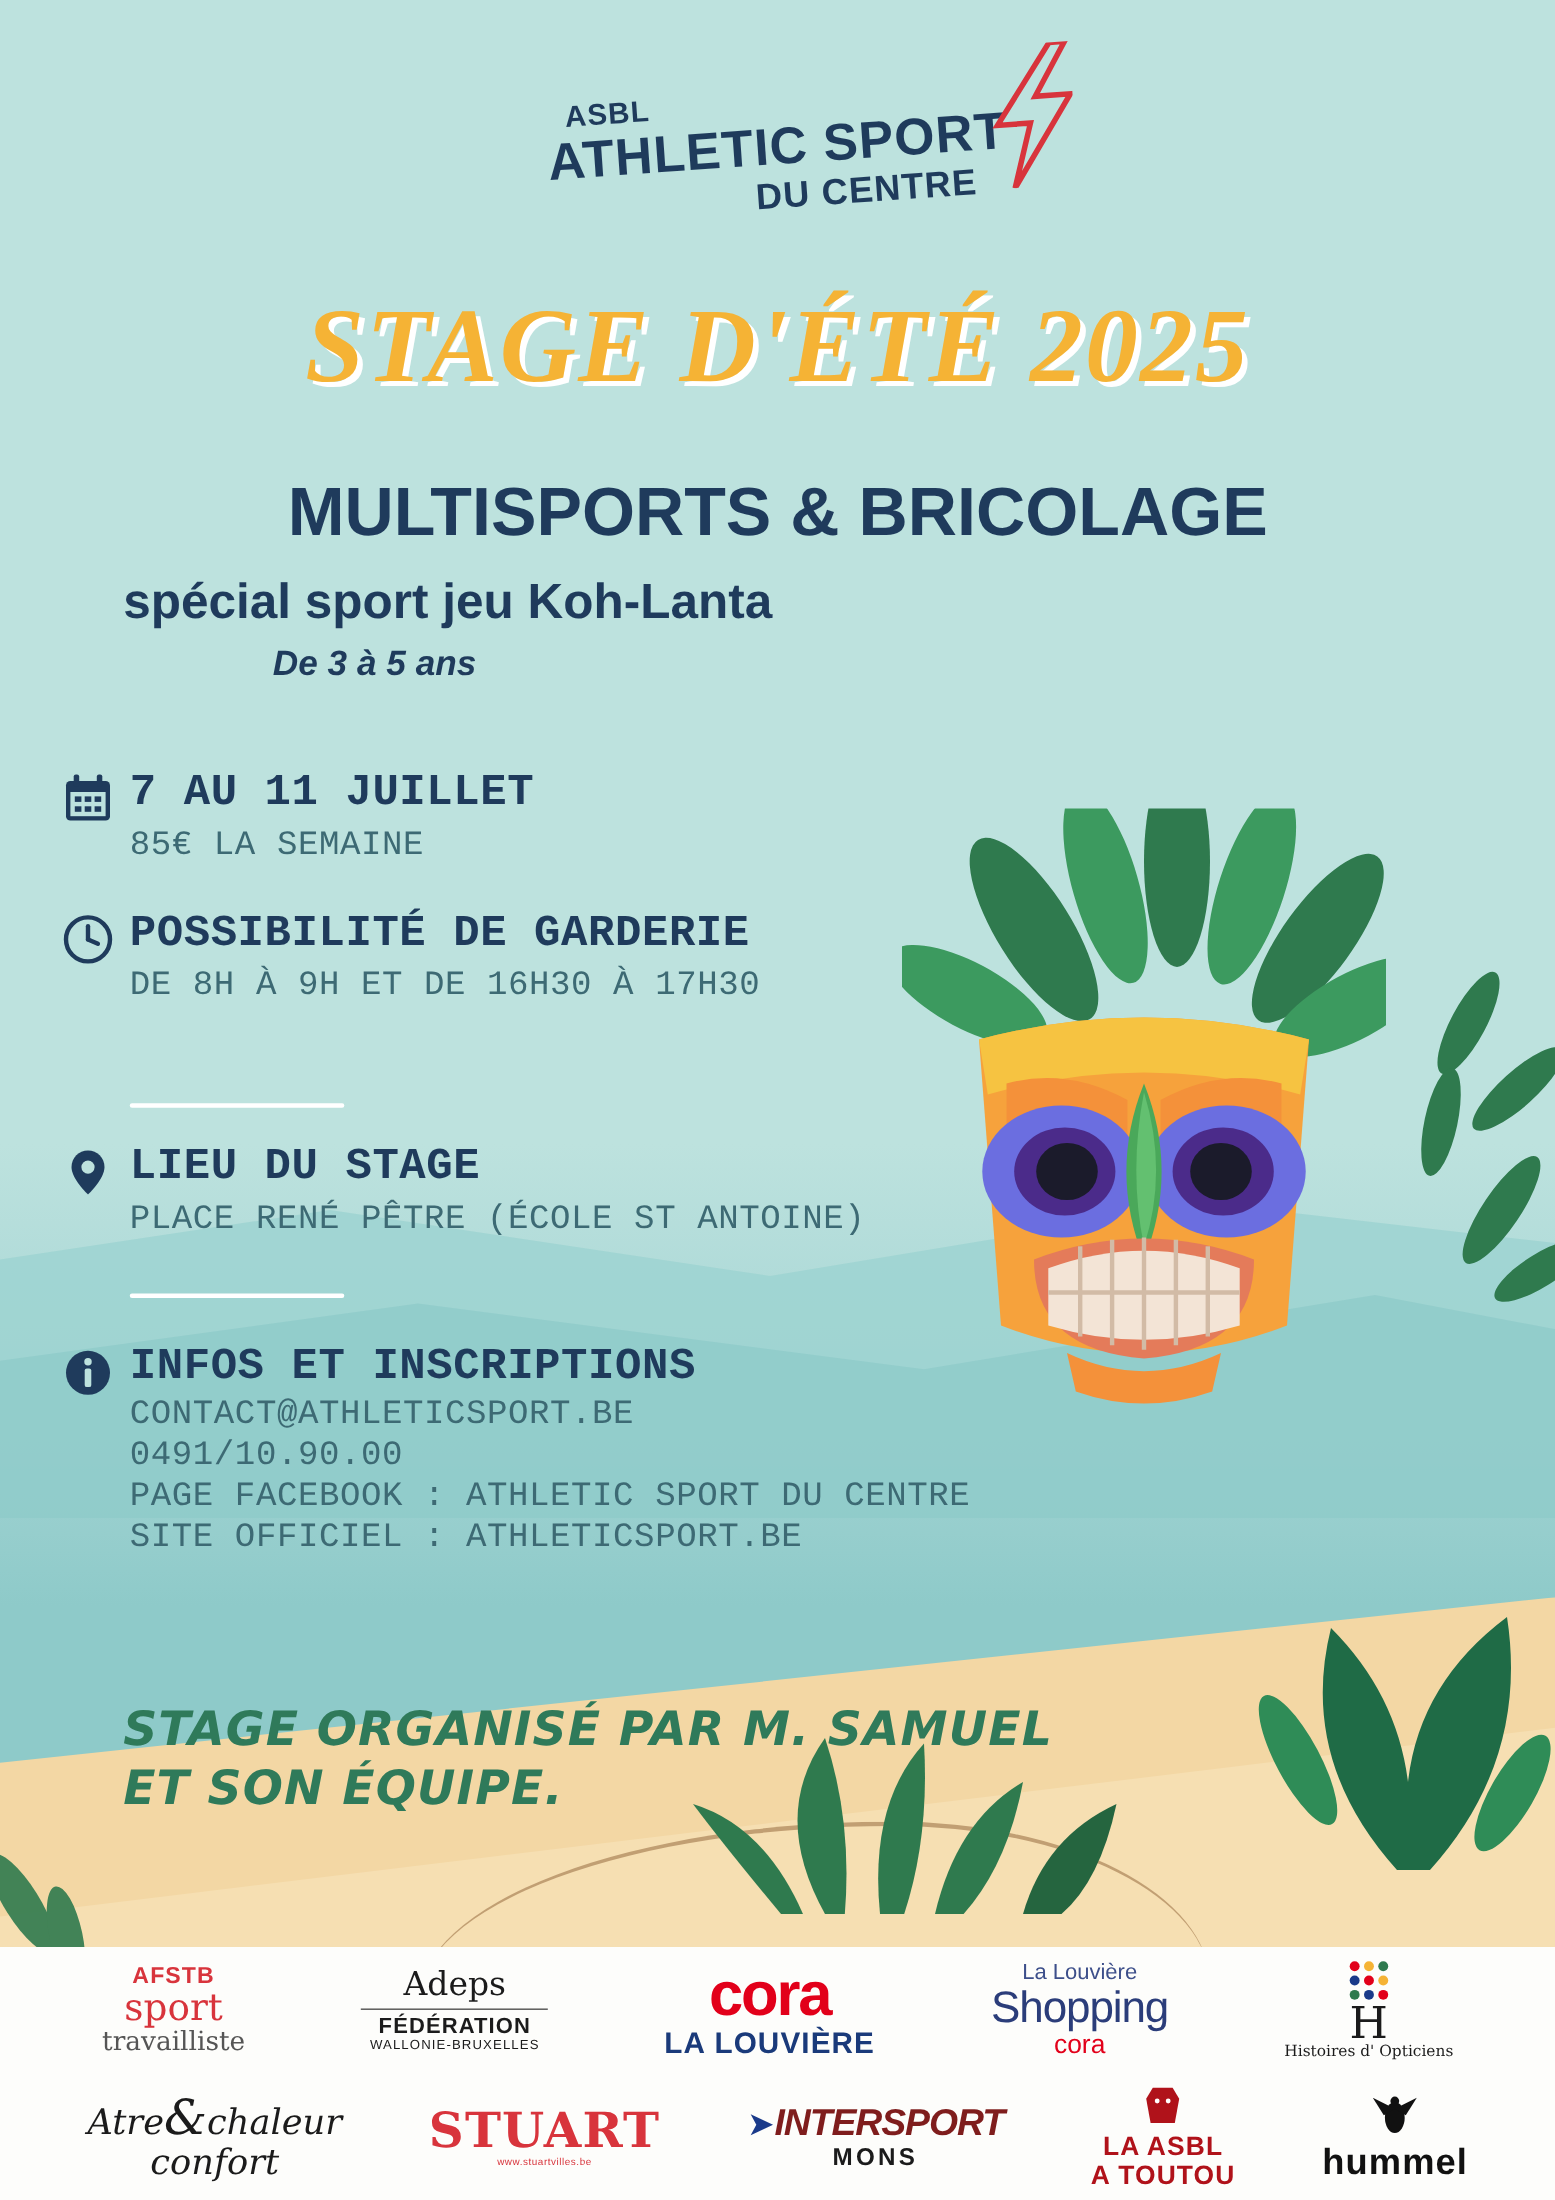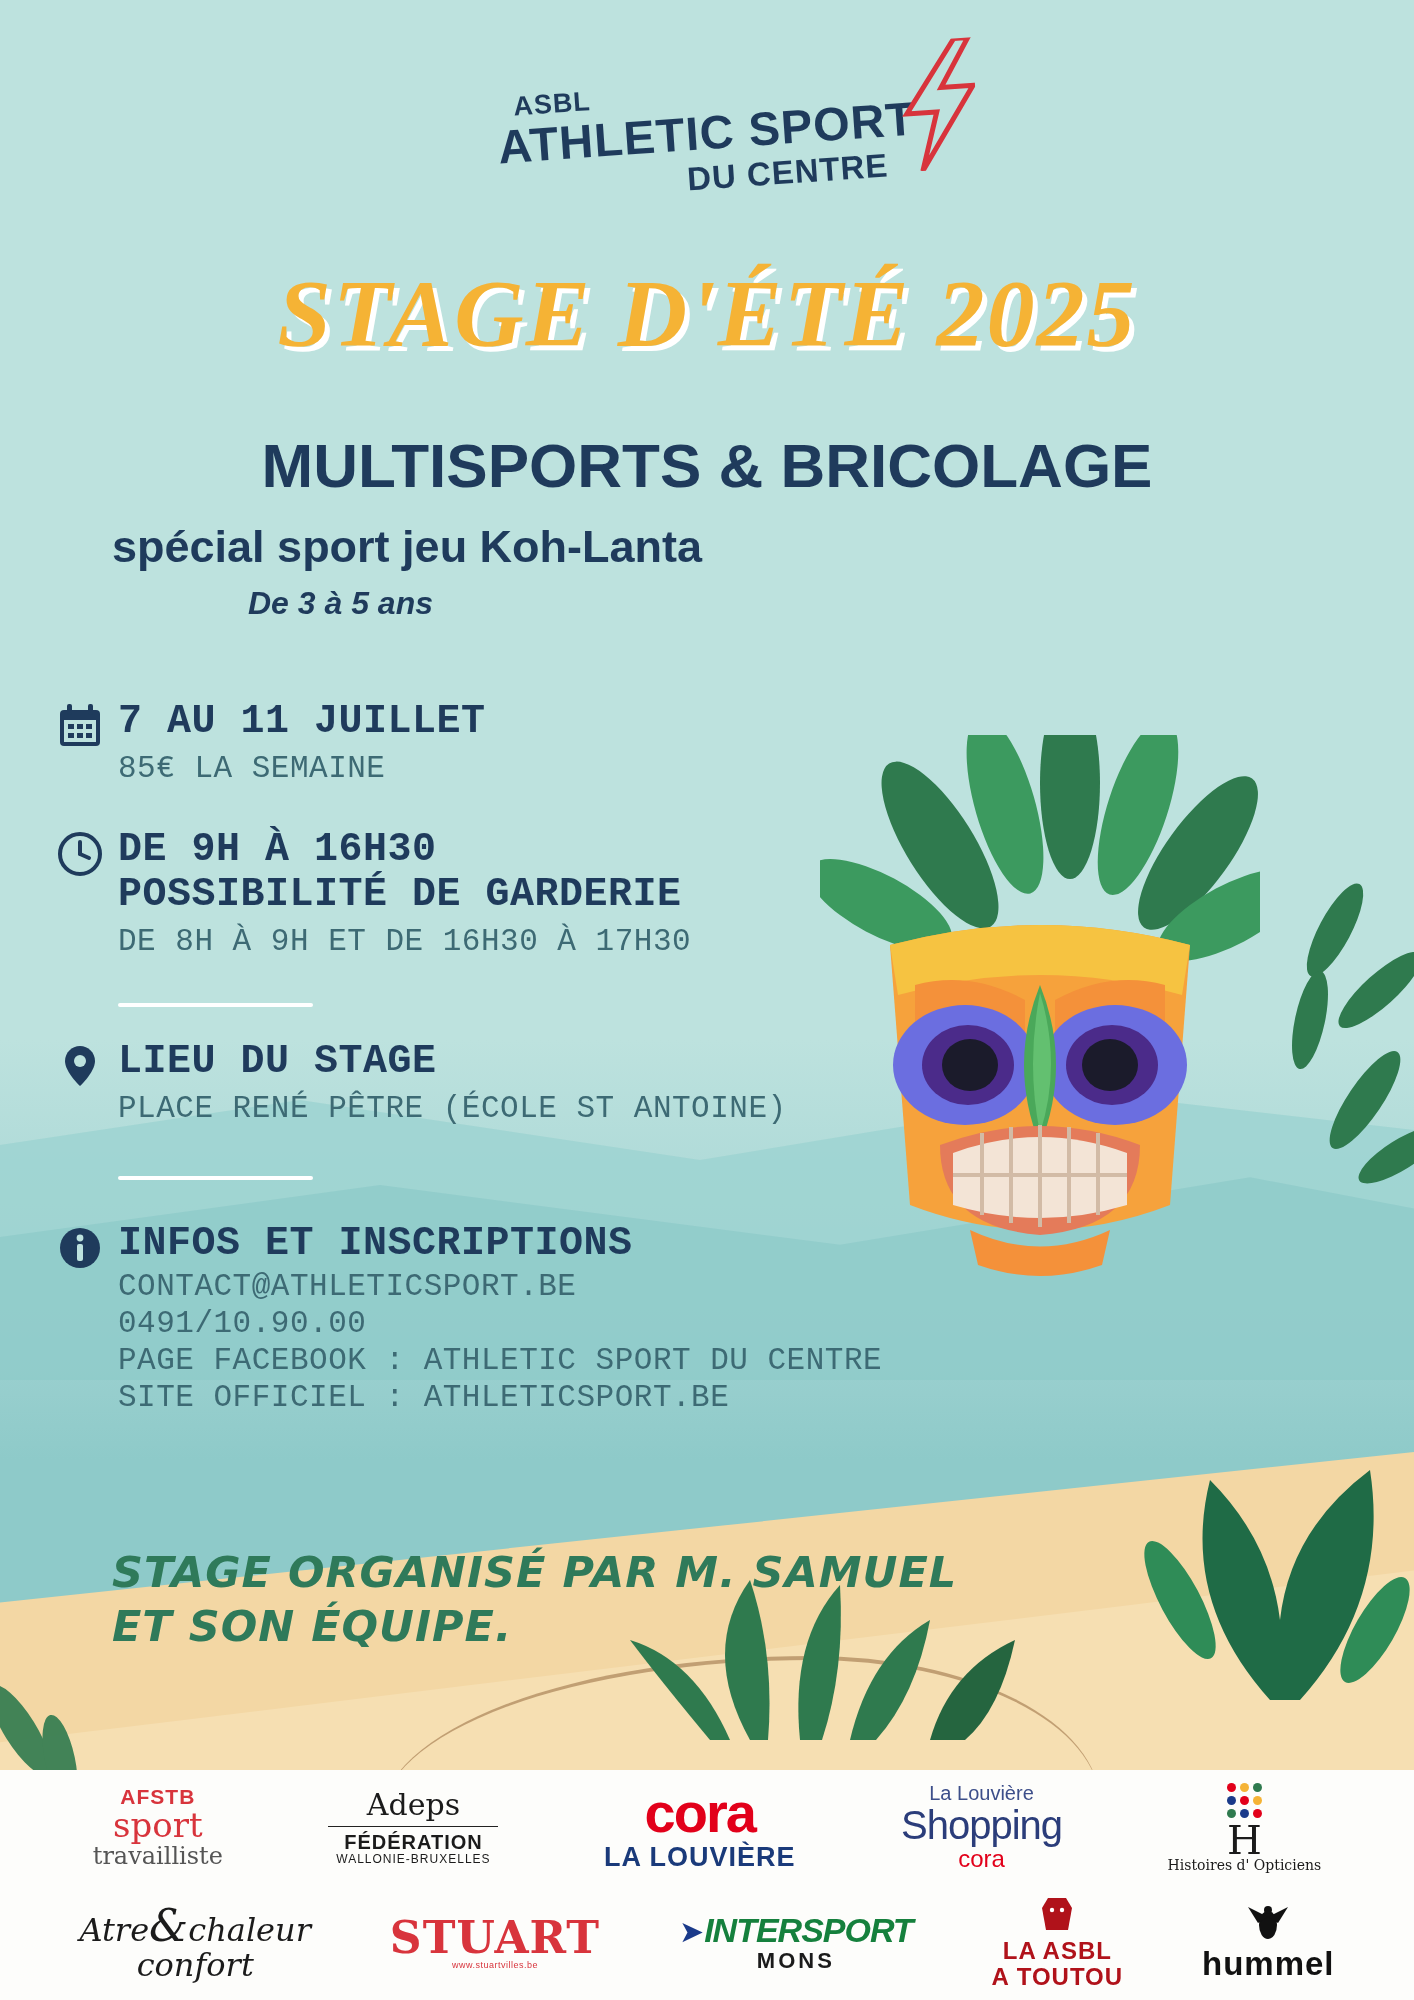--- a/index.html
+++ b/index.html
@@ -246,21 +246,21 @@
   .sp-cora2 { color: #1a3a7a; font-size: 27px; font-weight: bold; letter-spacing: 1px;}
   .sp-shop1 { color: #3d4f8a; font-size: 20px; }
   .sp-shop2 { color: #2b3d7a; font-size: 40px; letter-spacing: -1px;}
   .sp-shop3 { color: #e2001a; font-size: 24px; }
   .sp-hist { color: #1b1b1b; font-size: 14px; font-family: "DejaVu Serif", serif;}
   .sp-histH { color: #1b1b1b; font-size: 40px; font-family: "DejaVu Serif", serif; line-height:.9;}
   .sp-stuart { color: #d8343c; font-size: 44px; font-weight: bold; font-family: "DejaVu Serif", serif; letter-spacing: 1px;}
   .sp-stuart-url { color: #d8343c; font-size: 9px; letter-spacing: .5px;}
   .sp-atre1 { color: #1b1b1b; font-size: 32px; font-style: italic; font-family: "DejaVu Serif", serif;}
   .sp-atre2 { color: #1b1b1b; font-size: 32px; font-style: italic; font-family: "DejaVu Serif", serif;}
-  .sp-inter { color: #15803d; font-size: 34px; font-weight: bold; font-style: italic; letter-spacing: -1px;}
+  .sp-inter { color: #7f1d1d; font-size: 34px; font-weight: bold; font-style: italic; letter-spacing: -1px;}
   .sp-inter2 { color: #1b1b1b; font-size: 22px; font-weight: bold; letter-spacing: 3px;}
   .sp-bande { color: #b0121a; font-size: 24px; font-weight: bold; letter-spacing: 1px; line-height: 1.1;}
   .sp-hummel { color: #111; font-size: 33px; font-weight: bold; letter-spacing: 1px;}
   .dotgrid { display: grid; grid-template-columns: repeat(3, 9px); gap: 4px; justify-content: center; margin-bottom: 4px;}
   .dotgrid i { width: 9px; height: 9px; border-radius: 50%; display: block;}
 </style>
 </head>
 <body>
 
 <div class="poster">
@@ -308,21 +308,20 @@
     </div>
   </div>
 
   <div class="info" style="top:828px;">
     <svg class="icon" viewBox="0 0 48 48">
       <circle cx="24" cy="24" r="20" fill="none" stroke="#1f3b5c" stroke-width="4"></circle>
       <line x1="24" y1="24" x2="24" y2="12" stroke="#1f3b5c" stroke-width="4" stroke-linecap="round"></line>
       <line x1="24" y1="24" x2="33" y2="28" stroke="#1f3b5c" stroke-width="4" stroke-linecap="round"></line>
     </svg>
     <div class="txt">
-      <div class="head">DE 9H À 16H30</div>
       <div class="head">POSSIBILITÉ DE GARDERIE</div>
       <div class="detail">DE 8H À 9H ET DE 16H30 À 17H30</div>
     </div>
   </div>
 
   <div class="divider" style="top:1003px;"></div>
 
   <div class="info" style="top:1040px;">
     <svg class="icon" viewBox="0 0 48 48">
       <path d="M24 4c-8.3 0-15 6.7-15 15 0 11 15 25 15 25s15-14 15-25c0-8.3-6.7-15-15-15z" fill="#1f3b5c"></path>

